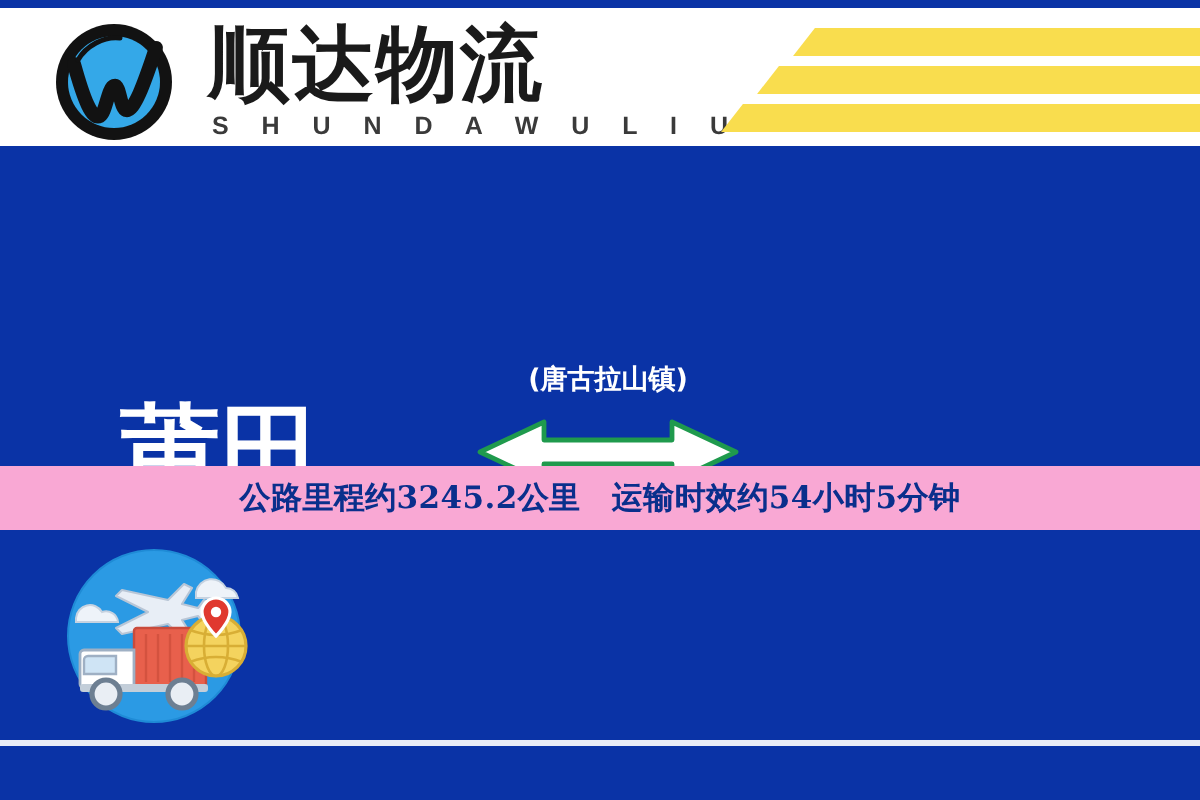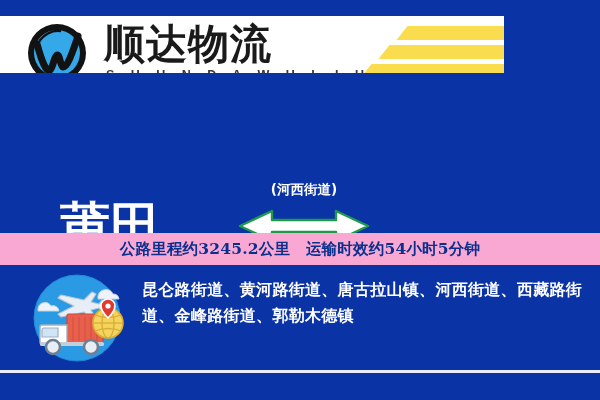--- a/index.html
+++ b/index.html
@@ -8,21 +8,21 @@
     font-family:"Liberation Sans","DejaVu Sans",sans-serif;
     background:#ffffff;
   }
   #banner{
     position:relative;width:600px;height:400px;overflow:hidden;
     background:#0a33a6;
   }
 
   
   .header{
-    position:absolute;left:0;top:16px;width:504px;height:73px;
+    position:absolute;left:0;top:4px;width:600px;height:73px;
     background:#ffffff;overflow:hidden;
   }
   .logo-wrap{
     position:absolute;left:26px;top:6px;
     width:78px;height:62px;
   }
   .logo-mark{
     position:absolute;left:0;top:0;width:62px;height:62px;
   }
   .brand-cn{
@@ -142,21 +142,21 @@
       <div class="stripe s3"></div>
     </div>
 
   </div>
 
   <div class="route">
 
     <div class="city city-from">莆田</div>
 
     <div class="mid">
-      <div class="mid-top">(河西街道)</div>
+      <div class="mid-top">(唐古拉山镇)</div>
 
       <div class="arrow-box">
         <svg viewBox="0 0 136 42" width="136" height="42">
           <polygon points="4,21 36,6 36,15 100,15 100,6 132,21 100,36 100,27 36,27 36,36" fill="#ffffff" stroke="#1f9a4d" stroke-width="2.4" stroke-linejoin="round"></polygon>
         </svg>
       </div>
 
       <div class="mid-bot">【往返运输】</div>
     </div>
 
@@ -205,20 +205,19 @@
           <line x1="73" y1="50" x2="103" y2="50"></line>
           <path d="M75 42 Q88 47 101 42"></path>
           <path d="M75 58 Q88 53 101 58"></path>
         </g>
 
         <path d="M88 26 a7 7 0 0 1 7 7 c0 5 -7 12 -7 12 s-7 -7 -7 -12 a7 7 0 0 1 7 -7 Z" fill="#e0392f" stroke="#ffffff" stroke-width="1.6"></path>
         <circle cx="88" cy="33" r="2.6" fill="#ffffff"></circle>
       </svg>
     </div>
 
-    <div class="streets-text">昆仑路街道、黄河路街道、唐古拉山镇、河西街道、西藏路街道、金峰路街道、郭勒木德镇</div>
 
   </div>
 
   <div class="divider"></div>
   <div class="footer"></div>
 
 </div>
 
 </body></html>

